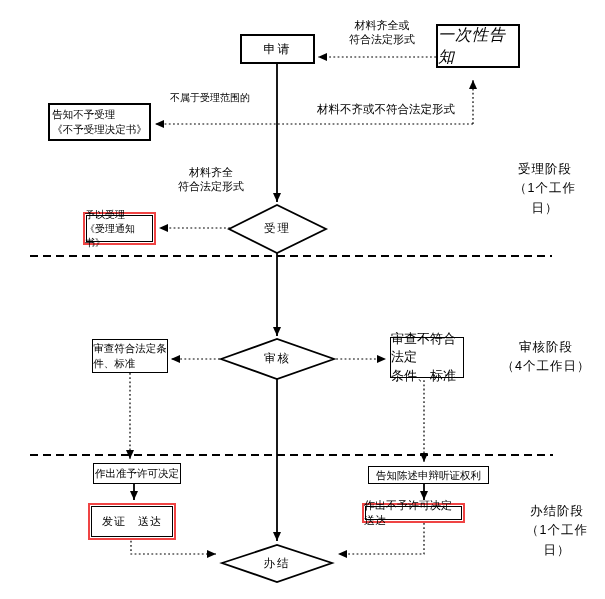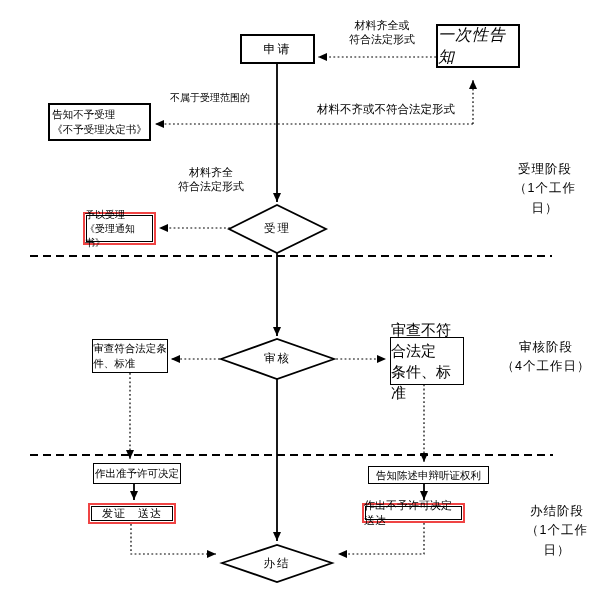--- a/index.html
+++ b/index.html
@@ -75,26 +75,26 @@
 
   <div class="box bold" style="left:48px;top:103px;width:103px;height:38px;font-size:10.5px;">告知不予受理
 《不予受理决定书》</div>
 
   <div class="box doc" style="left:83px;top:212px;width:73px;height:33px;font-size:10px;">予以受理
 《受理通知书》</div>
 
   <div class="box" style="left:92px;top:339px;width:76px;height:34px;font-size:10.5px;">审查符合法定条
 件、标准</div>
 
-  <div class="box" style="left:390px;top:337px;width:74px;height:48px;font-size:15px;">审查不符合法定
+  <div class="box" style="left:390px;top:337px;width:74px;height:41px;font-size:13px;">审查不符合法定
 条件、标准</div>
 
   <div class="box" style="left:93px;top:463px;width:88px;height:21px;font-size:10.5px;">作出准予许可决定</div>
 
-  <div class="box doc" style="left:88px;top:503px;width:88px;height:21px;font-size:11px;letter-spacing:1px;">发证　送达</div>
+  <div class="box doc" style="left:88px;top:503px;width:88px;height:37px;font-size:11px;letter-spacing:1px;">发证　送达</div>
 
   <div class="box" style="left:368px;top:466px;width:121px;height:18px;font-size:10.5px;">告知陈述申辩听证权利</div>
 
   <div class="box doc" style="left:362px;top:503px;width:103px;height:20px;font-size:11px;">作出不予许可决定　送达</div>
 
   <div class="dlabel" style="left:229px;top:205px;width:97px;height:48px;">受理</div>
   <div class="dlabel" style="left:221px;top:339px;width:113px;height:40px;">审核</div>
   <div class="dlabel" style="left:222px;top:545px;width:110px;height:37px;">办结</div>
 
   <div class="lbl" style="left:337px;top:19px;width:90px;">材料齐全或

